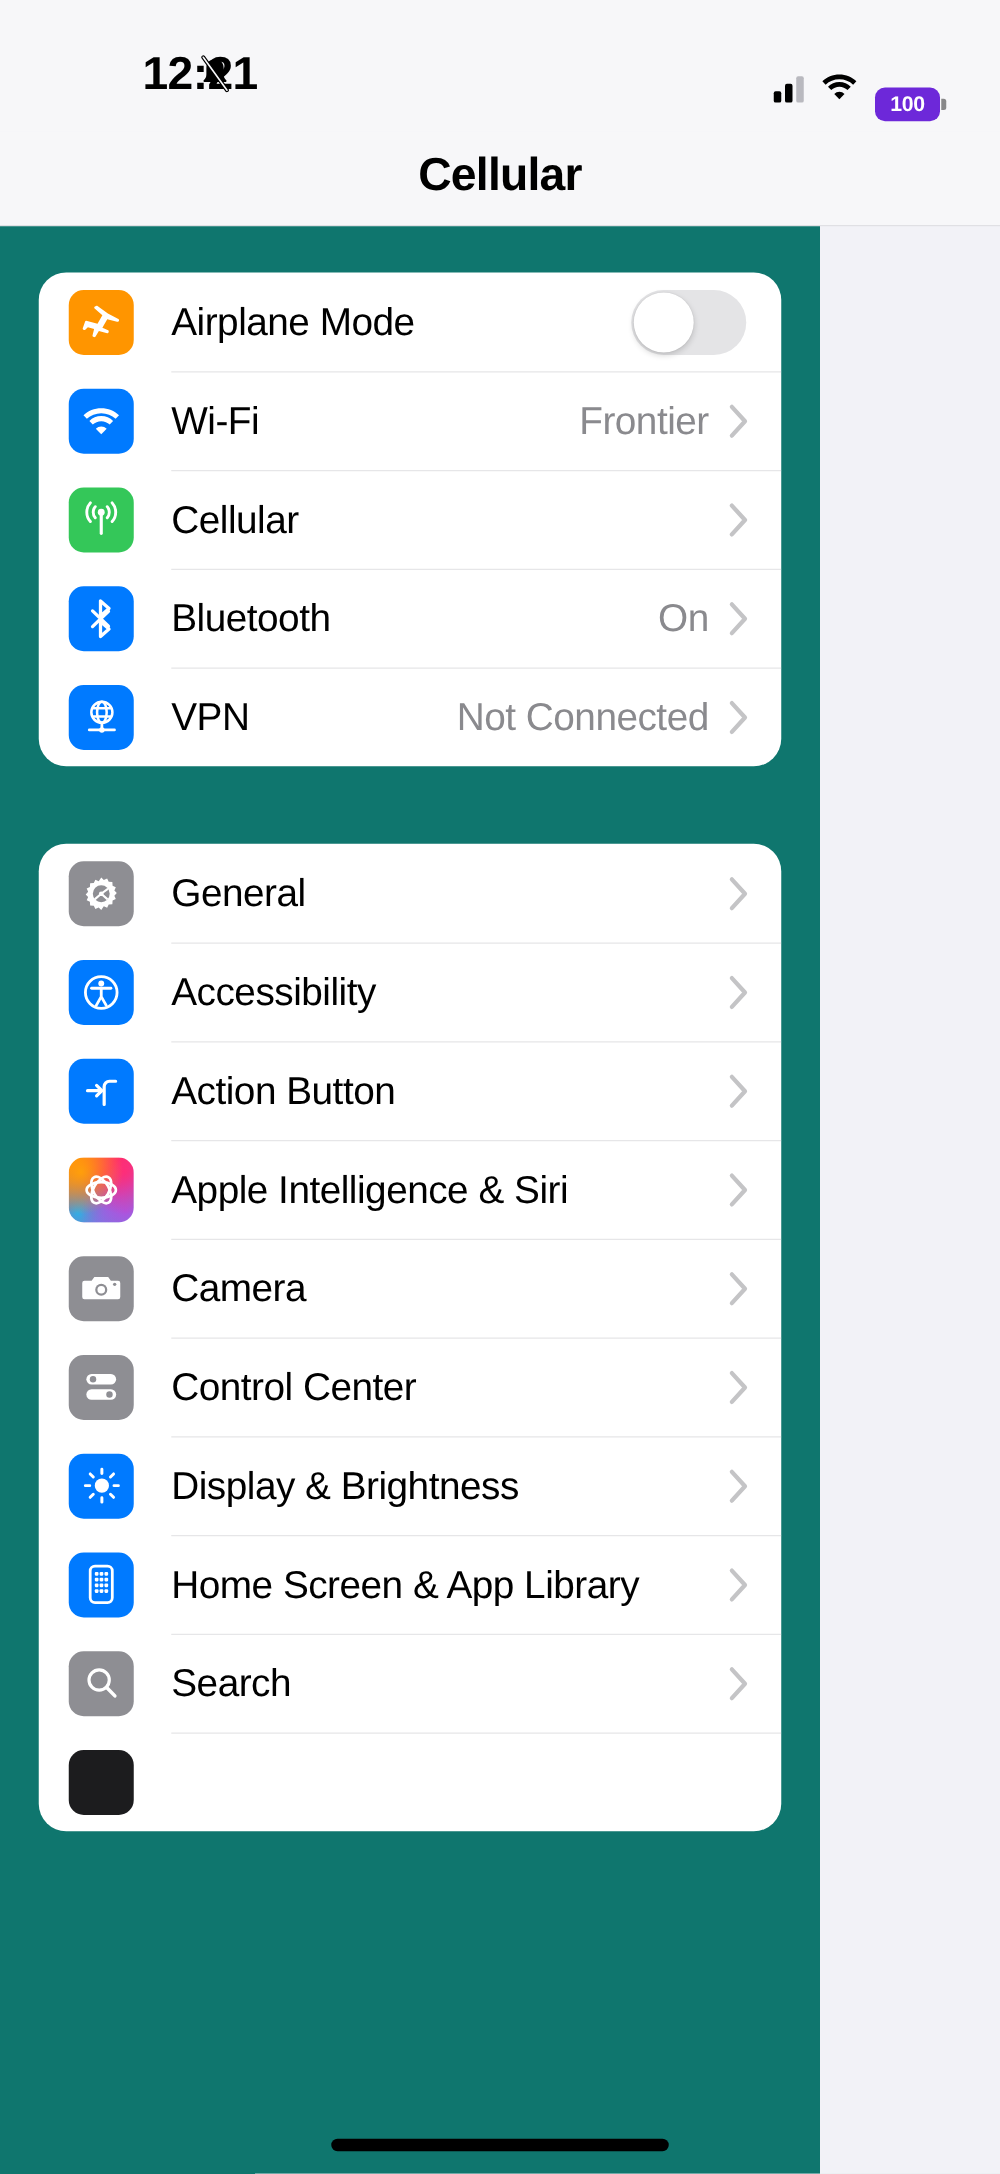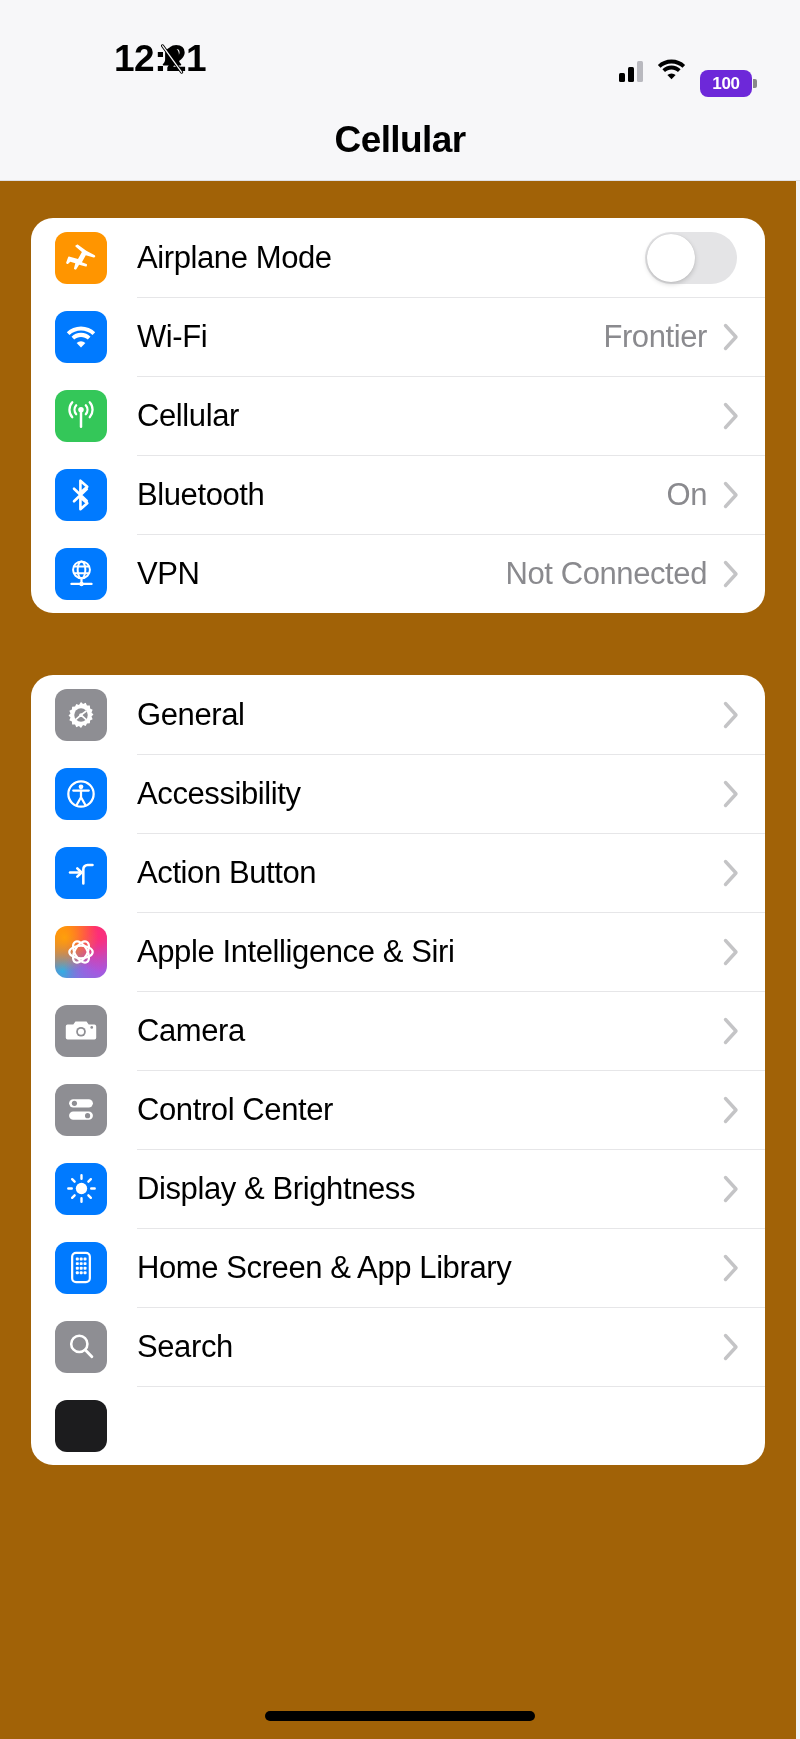--- a/index.html
+++ b/index.html
@@ -43,21 +43,21 @@
   .navbar {
     position: absolute; top: 105px; left: 0; width: 800px; height: 76px;
     background: #f7f7f9; border-bottom: 1.5px solid #e0e0e4;
   }
   .nav-title {
     position: absolute; left: 0; right: 0; top: 14px; text-align: center;
     font-size: 37px; font-weight: 700; color: #000; letter-spacing: -0.6px;
   }
 
   
-  .content { position: absolute; top: 181px; left: 0; width: 796px; bottom: 0; background: #a16207; }
+  .content { position: absolute; top: 181px; left: 0; width: 656px; bottom: 0; background: #0f766e; }
   .group {
     margin: 0 31px; background: #fff; border-radius: 22px; overflow: hidden;
   }
   .group.g1 { margin-top: 37px; }
   .group.g2 { margin-top: 62px; }
 
   .row {
     position: relative; display: flex; align-items: center;
     height: 79px; padding-left: 24px; padding-right: 26px;
   }

